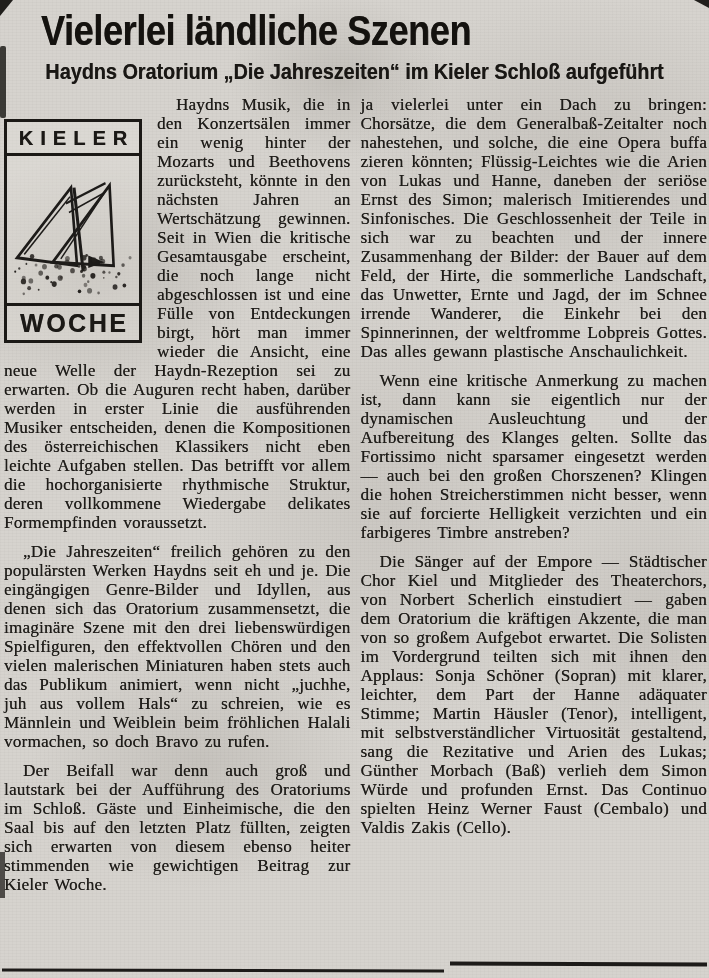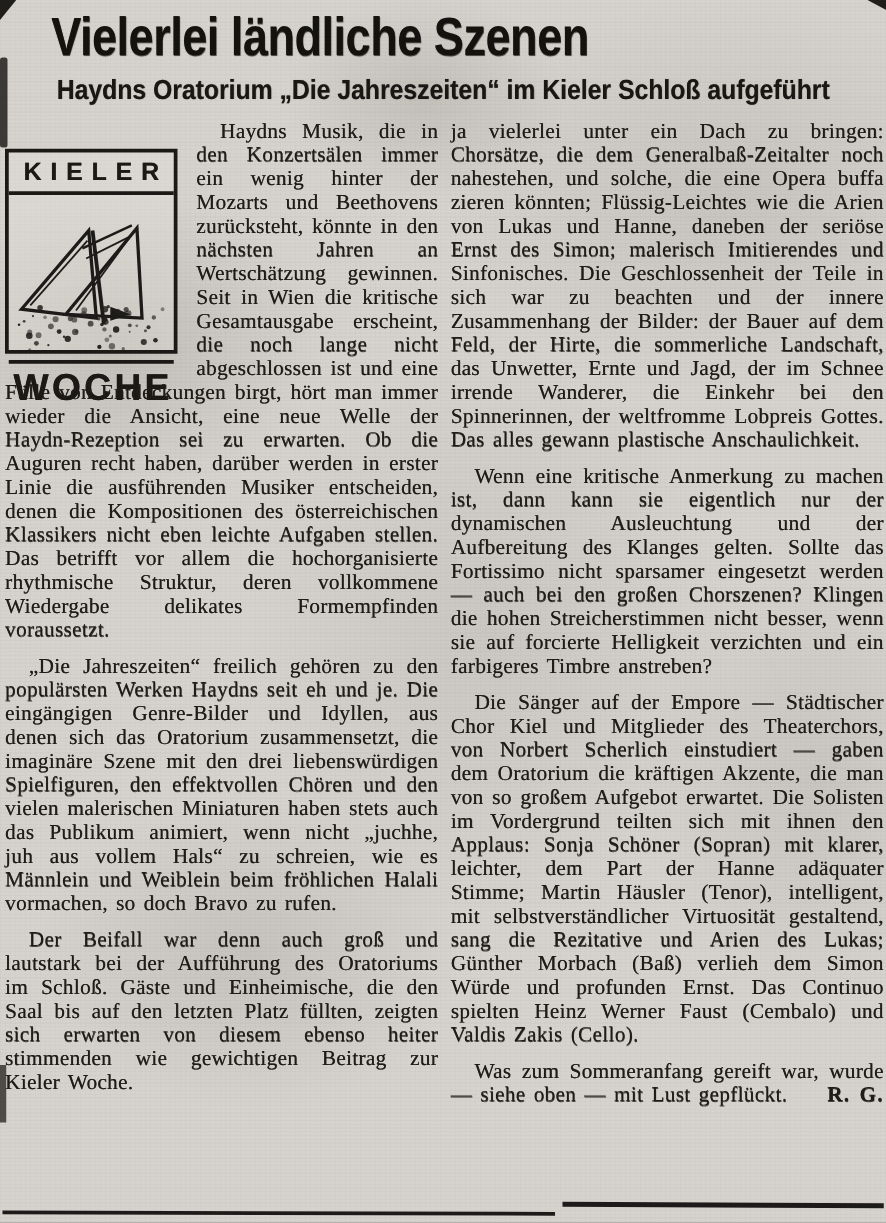--- a/index.html
+++ b/index.html
@@ -69,21 +69,21 @@
   .para.indent{ text-indent:19px; }
   .para.gap{ margin-top:10px; }
   .para.rel{ position:relative; }
   .signature{
     position:absolute; right:0; bottom:0;
     font-weight:bold; letter-spacing:1px;
   }
   
   .logo-box{
     float:left;
-    width:138px;height:164px;
+    width:138px;height:224px;
     box-sizing:border-box;
     border:3px solid #1b1916;
     margin:24px 15px 10px 0;
     background:rgba(228,226,220,0.35);
     display:flex;flex-direction:column;
   }
   .logo-band{
     font-family:"Liberation Sans", sans-serif;
     font-weight:bold;
     text-align:center;
@@ -92,21 +92,21 @@
   }
   .logo-top{
     border-bottom:3px solid #1b1916;
     font-size:20px;
     letter-spacing:7px;
     text-indent:7px;
     padding:6px 0 5px 0;
   }
   .logo-bottom{
     border-top:3px solid #1b1916;
-    font-size:30px;
+    font-size:25px;
     letter-spacing:2.5px;
     text-indent:2.5px;
     padding:5px 0 4px 0;
   }
   .logo-sails{ flex:1; position:relative; }
   .logo-sails svg{ width:100%; height:100%; display:block; }
   
   .edge{ position:absolute; background:#201e1b; }
   .edge-tl-a{ left:0; top:0; width:13px; height:16px; clip-path:polygon(0 0,100% 0,0 100%); }
   .edge-tl-b{ left:0; top:46px; width:6px; height:72px; opacity:0.85; border-radius:2px; }
@@ -199,24 +199,20 @@
         <span>Haydns Musik, die in den Konzertsälen immer ein wenig hinter der Mozarts und Beethovens zurücksteht, könnte in den nächsten Jahren an Wertschätzung gewinnen. Seit in Wien die kritische Gesamtausgabe erscheint, die noch lange nicht abgeschlossen ist und eine Fülle von Entdeckungen birgt, hört man immer wieder die Ansicht, eine neue Welle der Haydn-Rezeption sei zu erwarten. Ob die Auguren recht haben, darüber werden in erster Linie die ausführenden Musiker entscheiden, denen die Kompositionen des österreichischen Klassikers nicht eben leichte Aufgaben stellen. Das betrifft vor allem die hochorganisierte rhythmische Struktur, deren vollkommene Wiedergabe delikates Formempfinden voraussetzt.</span>
       </p>
       <p class="para indent gap">„Die Jahreszeiten“ freilich gehören zu den populärsten Werken Haydns seit eh und je. Die eingängigen Genre-Bilder und Idyllen, aus denen sich das Oratorium zusammensetzt, die imaginäre Szene mit den drei liebenswürdigen Spielfiguren, den effektvollen Chören und den vielen malerischen Miniaturen haben stets auch das Publikum animiert, wenn nicht „juchhe, juh aus vollem Hals“ zu schreien, wie es Männlein und Weiblein beim fröhlichen Halali vormachen, so doch Bravo zu rufen.</p>
       <p class="para indent gap">Der Beifall war denn auch groß und lautstark bei der Aufführung des Oratoriums im Schloß. Gäste und Einheimische, die den Saal bis auf den letzten Platz füllten, zeigten sich erwarten von diesem ebenso heiter stimmenden wie gewichtigen Beitrag zur Kieler Woche.</p>
     </div>
 
     <div class="col">
       <p class="para">ja vielerlei unter ein Dach zu bringen: Chorsätze, die dem Generalbaß-Zeitalter noch nahestehen, und solche, die eine Opera buffa zieren könnten; Flüssig-Leichtes wie die Arien von Lukas und Hanne, daneben der seriöse Ernst des Simon; malerisch Imitierendes und Sinfonisches. Die Geschlossenheit der Teile in sich war zu beachten und der innere Zusammenhang der Bilder: der Bauer auf dem Feld, der Hirte, die sommerliche Landschaft, das Unwetter, Ernte und Jagd, der im Schnee irrende Wanderer, die Einkehr bei den Spinnerinnen, der weltfromme Lobpreis Gottes. Das alles gewann plastische Anschaulichkeit.</p>
       <p class="para indent gap">Wenn eine kritische Anmerkung zu machen ist, dann kann sie eigentlich nur der dynamischen Ausleuchtung und der Aufbereitung des Klanges gelten. Sollte das Fortissimo nicht sparsamer eingesetzt werden — auch bei den großen Chorszenen? Klingen die hohen Streicherstimmen nicht besser, wenn sie auf forcierte Helligkeit verzichten und ein farbigeres Timbre anstreben?</p>
       <p class="para indent gap">Die Sänger auf der Empore — Städtischer Chor Kiel und Mitglieder des Theaterchors, von Norbert Scherlich einstudiert — gaben dem Oratorium die kräftigen Akzente, die man von so großem Aufgebot erwartet. Die Solisten im Vordergrund teilten sich mit ihnen den Applaus: Sonja Schöner (Sopran) mit klarer, leichter, dem Part der Hanne adäquater Stimme; Martin Häusler (Tenor), intelligent, mit selbstverständlicher Virtuosität gestaltend, sang die Rezitative und Arien des Lukas; Günther Morbach (Baß) verlieh dem Simon Würde und profunden Ernst. Das Continuo spielten Heinz Werner Faust (Cembalo) und Valdis Zakis (Cello).</p>
-      <p class="para indent gap rel">
-        <span>Was zum Sommeranfang gereift war, wurde — siehe oben — mit Lust gepflückt.</span>
-        <span class="signature">R. G.</span>
-      </p>
     </div>
 
   </div>
 
   <div class="edge edge-tl-a"></div>
   <div class="edge edge-tl-b"></div>
   <div class="edge edge-left-c"></div>
   <div class="edge edge-tr"></div>
   <div class="rule rule-left"></div>
   <div class="rule rule-right"></div>

